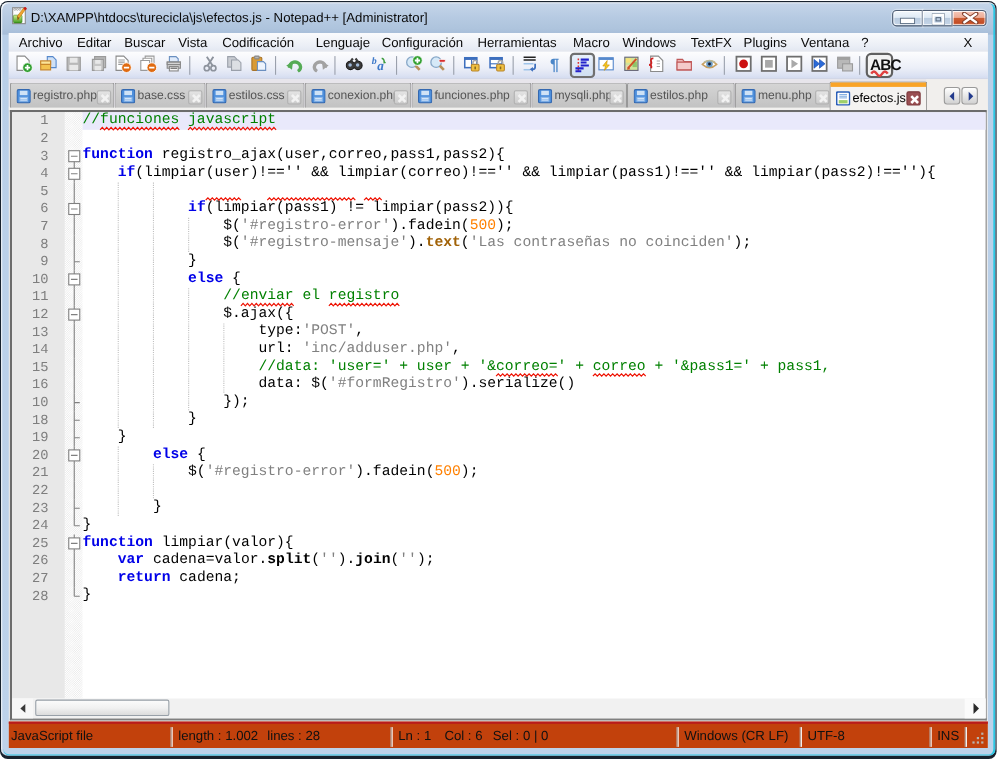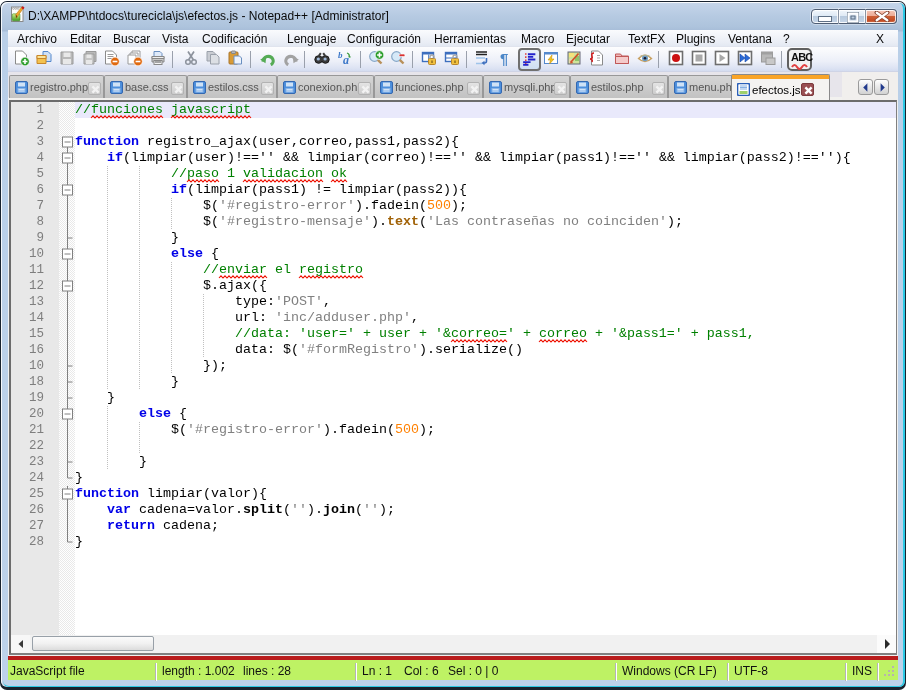--- a/index.html
+++ b/index.html
@@ -53,21 +53,21 @@
 pre.cl span.k{color:#0000e8;font-weight:bold}
 pre.cl span.c{color:#008000}
 pre.cl span.s{color:#808080}
 pre.cl span.n{color:#ff8000}
 pre.cl span.b{color:#a16207;font-weight:bold}
 pre.cl span.f{color:#000000;font-weight:bold}
 
 #hscroll{left:11px;top:635px;width:885px;height:18px;background:#f1f1f1}
 #hthumb{position:absolute;left:21px;top:1px;width:122px;height:15px;border:1px solid #98a0a8;border-radius:2px;background:linear-gradient(#fbfbfb,#f1f1f1 50%,#dcdcdc)}
 
-#statusbar{left:8px;top:656px;width:890px;height:24px;background:#bef264;border-top:4px solid #b91c1c}
+#statusbar{left:8px;top:656px;width:890px;height:24px;background:#c2410c;border-top:2px solid #b91c1c}
 .st{position:absolute;top:4px;font-size:12px;color:#111}
 .sgroove{position:absolute;top:3px;width:2px;height:18px;border-left:1px solid #b4b4b4;border-right:1px solid #fff}
 </style></head><body>
 <div id="root">
 <div class="abs" id="outline"></div>
     <div class="abs" id="glass"></div>
 <div class="abs" style="left:3px;top:3px;width:902px;height:683.5px;border-right:2px solid #2cc8e4;border-bottom:1.5px solid #2cc8e4;border-radius:6px;"></div>
 <svg class="abs" style="left:9px;top:5px" width="18" height="19" viewBox="0 0 18 19">
 <defs>
         <linearGradient id="gg" x1="0" y1="0" x2="0" y2="1">
@@ -104,21 +104,21 @@
 <div class="abs" id="menubar">
 <div class="mi" style="left:9px">Archivo</div>
 <div class="mi" style="left:62px">Editar</div>
 <div class="mi" style="left:105px">Buscar</div>
 <div class="mi" style="left:154px">Vista</div>
 <div class="mi" style="left:194px">Codificación</div>
 <div class="mi" style="left:279px">Lenguaje</div>
 <div class="mi" style="left:339px">Configuración</div>
 <div class="mi" style="left:426px">Herramientas</div>
 <div class="mi" style="left:513px">Macro</div>
-<div class="mi" style="left:558px">Ejecutar</div>
+<div class="mi" style="left:558px">Windows</div>
 <div class="mi" style="left:620px">TextFX</div>
 <div class="mi" style="left:668px">Plugins</div>
 <div class="mi" style="left:720px">Ventana</div>
 <div class="mi" style="left:775px">?</div>
 <div class="mi" style="left:868px">X</div>
 </div>
 <div class="abs" id="toolbar">
 <div class="tsep" style="left:164px"></div>
 <div class="tsep" style="left:242px"></div>
 <div class="tsep" style="left:296px"></div>
@@ -290,21 +290,21 @@
         <rect x="1.5" y="1.5" width="13" height="13" fill="#fff" stroke="#6e6e6e" stroke-width="1.6"></rect>
         <path d="M3 4 L8 8 L3 12 Z" fill="#2a6ad8" stroke="#1a4aa8" stroke-width="0.6"></path>
         <path d="M8 4 L13 8 L8 12 Z" fill="#2a6ad8" stroke="#1a4aa8" stroke-width="0.6"></path>
       </svg>
 <svg class="ticon" style="left:752px" width="16" height="16" viewBox="0 0 16 16">
         <rect x="1.5" y="2" width="11" height="10" fill="#b8b8b8" stroke="#9a9a9a"></rect>
         <rect x="1.5" y="2" width="11" height="2.5" fill="#a0a0a0"></rect>
         <rect x="6" y="8" width="9" height="6.5" fill="#c8c8c8" stroke="#9a9a9a"></rect>
       </svg>
 <div class="abs" style="left:779px;top:1px;width:25px;height:23px;border:2px solid #606060;border-radius:5px;background:#f2f2f2">
-        <div style="position:absolute;left:2px;top:1px;font-family:'Liberation Sans';font-size:11px;font-weight:bold;color:#111;letter-spacing:-0.8px">ABC</div>
+        <div style="position:absolute;left:2px;top:1px;font-family:'Liberation Sans';font-size:14px;font-weight:bold;color:#111;letter-spacing:-0.8px">ABC</div>
         <svg style="position:absolute;left:2px;top:12px" width="20" height="8" viewBox="0 0 20 8">
           <path d="M1 5 Q3.5 1 6 5 T11 5 T16 5" fill="none" stroke="#e04040" stroke-width="2.2"></path>
         </svg>
       </div>
 </div>
 <div class="abs" id="tabbar">
 <div class="underline"></div>
 <div class="rest"></div>
 <div class="tab" style="left:1px;width:95px">
         <svg class="floppy" width="13" height="13" viewBox="0 0 13 13">
@@ -411,21 +411,21 @@
           <rect x="2.5" y="7" width="8" height="4.5" fill="#8ab6e8"></rect>
           <path d="M3.5 8.5 h6 M3.5 10 h6" stroke="#d8e8fa" stroke-width="0.9"></path>
         </svg>
         <div class="lbl">menu.php</div>
         <div class="tclose" style="left:72px">
           <svg style="position:absolute;left:1px;top:1px" width="11" height="11" viewBox="0 0 11 11">
             <path d="M2.4 2.4 L8.6 8.6 M8.6 2.4 L2.4 8.6" stroke="#f2f2f2" stroke-width="2.4"></path>
           </svg>
         </div>
       </div>
-<div class="tab act" style="left:723px;width:99px">
+<div class="tab act" style="left:746px;width:89px">
         <div class="orange"></div>
         <svg class="floppy" width="13" height="13" viewBox="0 0 13 13">
           <rect x="0.5" y="0.5" width="12" height="12" rx="1.5" fill="#fff" stroke="#2a5fb8" stroke-width="1.6"></rect>
           <rect x="2.5" y="2" width="8" height="4.5" fill="#fff"></rect>
           <path d="M3 3 h7 M3 4.5 h7 M3 6 h7" stroke="#7aa8e0" stroke-width="0.9"></path>
           <rect x="2.5" y="8" width="8" height="3" fill="#9ed06a"></rect>
         </svg>
         <div class="lbl">efectos.js</div>
         <div class="tclose" style="left:69px">
           <svg style="position:absolute;left:1px;top:1px" width="11" height="11" viewBox="0 0 11 11">
@@ -469,21 +469,20 @@
 <div class="ln" style="left:0;top:352px">23</div>
 <div class="ln" style="left:0;top:368px">24</div>
 <div class="ln" style="left:0;top:384px">25</div>
 <div class="ln" style="left:0;top:400px">26</div>
 <div class="ln" style="left:0;top:416px">27</div>
 <div class="ln" style="left:0;top:432px">28</div>
 <pre class="cl" style="top:0px"><span class="c">//funciones javascript</span></pre>
 <pre class="cl" style="top:16px"></pre>
 <pre class="cl" style="top:32px"><span class="k">function</span> registro_ajax(user,correo,pass1,pass2){</pre>
 <pre class="cl" style="top:48px">    <span class="k">if</span>(limpiar(user)!=='' &amp;&amp; limpiar(correo)!=='' &amp;&amp; limpiar(pass1)!=='' &amp;&amp; limpiar(pass2)!==''){</pre>
-<pre class="cl" style="top:64px">            <span class="c">//paso 1 validacion ok</span></pre>
 <pre class="cl" style="top:80px">            <span class="k">if</span>(limpiar(pass1) != limpiar(pass2)){</pre>
 <pre class="cl" style="top:96px">                $(<span class="s">'#registro-error'</span>).fadein(<span class="n">500</span>);</pre>
 <pre class="cl" style="top:112px">                $(<span class="s">'#registro-mensaje'</span>).<span class="b">text</span>(<span class="s">'Las contraseñas no coinciden'</span>);</pre>
 <pre class="cl" style="top:128px">            }</pre>
 <pre class="cl" style="top:144px">            <span class="k">else</span> {</pre>
 <pre class="cl" style="top:160px">                <span class="c">//enviar el registro</span></pre>
 <pre class="cl" style="top:176px">                $.ajax({</pre>
 <pre class="cl" style="top:192px">                    type:<span class="s">'POST'</span>,</pre>
 <pre class="cl" style="top:208px">                    url: <span class="s">'inc/adduser.php'</span>,</pre>
 <pre class="cl" style="top:224px">                    <span class="c">//data: 'user=' + user + '&amp;correo=' + correo + '&amp;pass1=' + pass1,</span></pre>

